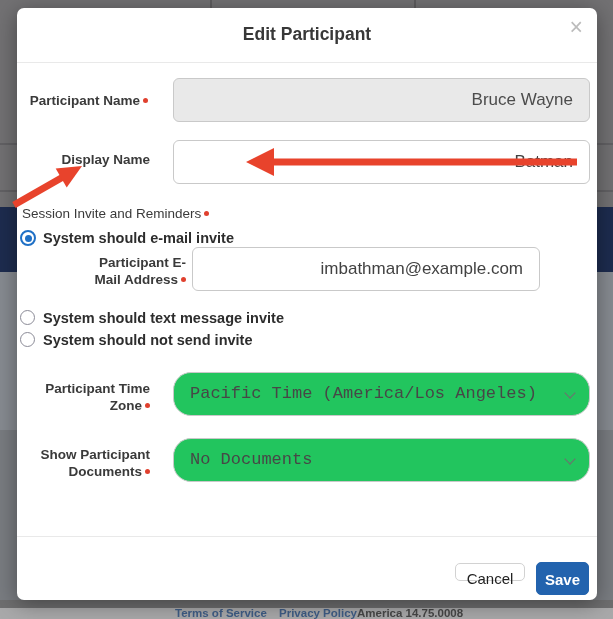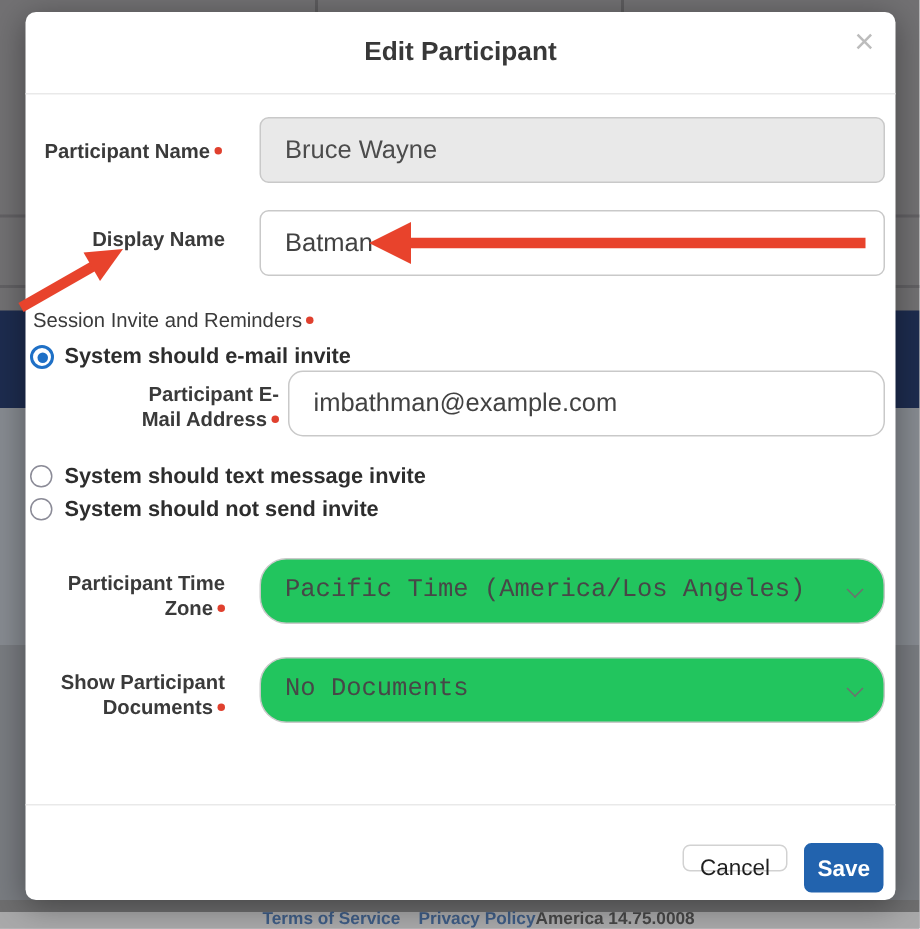--- a/index.html
+++ b/index.html
@@ -42,21 +42,21 @@
     text-align:right;line-height:17px;
   }
   .req-dot{
     display:inline-block;width:5px;height:5px;border-radius:50%;
     background:var(--required-red,#e0402e);vertical-align:2px;margin-left:3px;
   }
   .txt-input{
     position:absolute;box-sizing:border-box;height:44px;width:417px;left:156px;
     border:1px solid #c9c9c9;border-radius:6px;background:#fff;
     font-family:"Liberation Sans",sans-serif;font-size:17px;color:#424242;
-    padding:0 16px;outline:none;
+    padding:0 16px;outline:none;text-align:right;
   }
   .txt-input.disabled{background:#e9e9e9;color:#4c4c4c;}
 
   .group-label{
     position:absolute;left:5px;top:143px;font-size:13.5px;color:#3a3a3a;font-weight:400;
   }
   .radio-row{position:absolute;left:3px;height:16px;}
   .radio-circle{
     position:absolute;left:0;top:0;width:13px;height:13px;border-radius:50%;
     border:1.5px solid #8b8b97;background:#fff;box-sizing:content-box;
@@ -147,21 +147,21 @@
 
     <div class="radio-row" style="top:167px">
       <div class="radio-circle checked"></div>
       <div class="radio-label">System should e-mail invite</div>
     </div>
 
     <div class="lbl" style="left:40px;top:191px;width:129px">
       <span>Participant E-</span><br>
       <span>Mail Address</span><span class="req-dot"></span>
     </div>
-    <input class="txt-input" style="left: 175px; top: 184px; width: 398px; border-radius: 10px;" value="imbathman@example.com">
+    <input class="txt-input" style="left: 175px; top: 184px; width: 348px;" value="imbathman@example.com">
 
     <div class="radio-row" style="top:247px">
       <div class="radio-circle"></div>
       <div class="radio-label">System should text message invite</div>
     </div>
     <div class="radio-row" style="top:269px">
       <div class="radio-circle"></div>
       <div class="radio-label">System should not send invite</div>
     </div>
 

